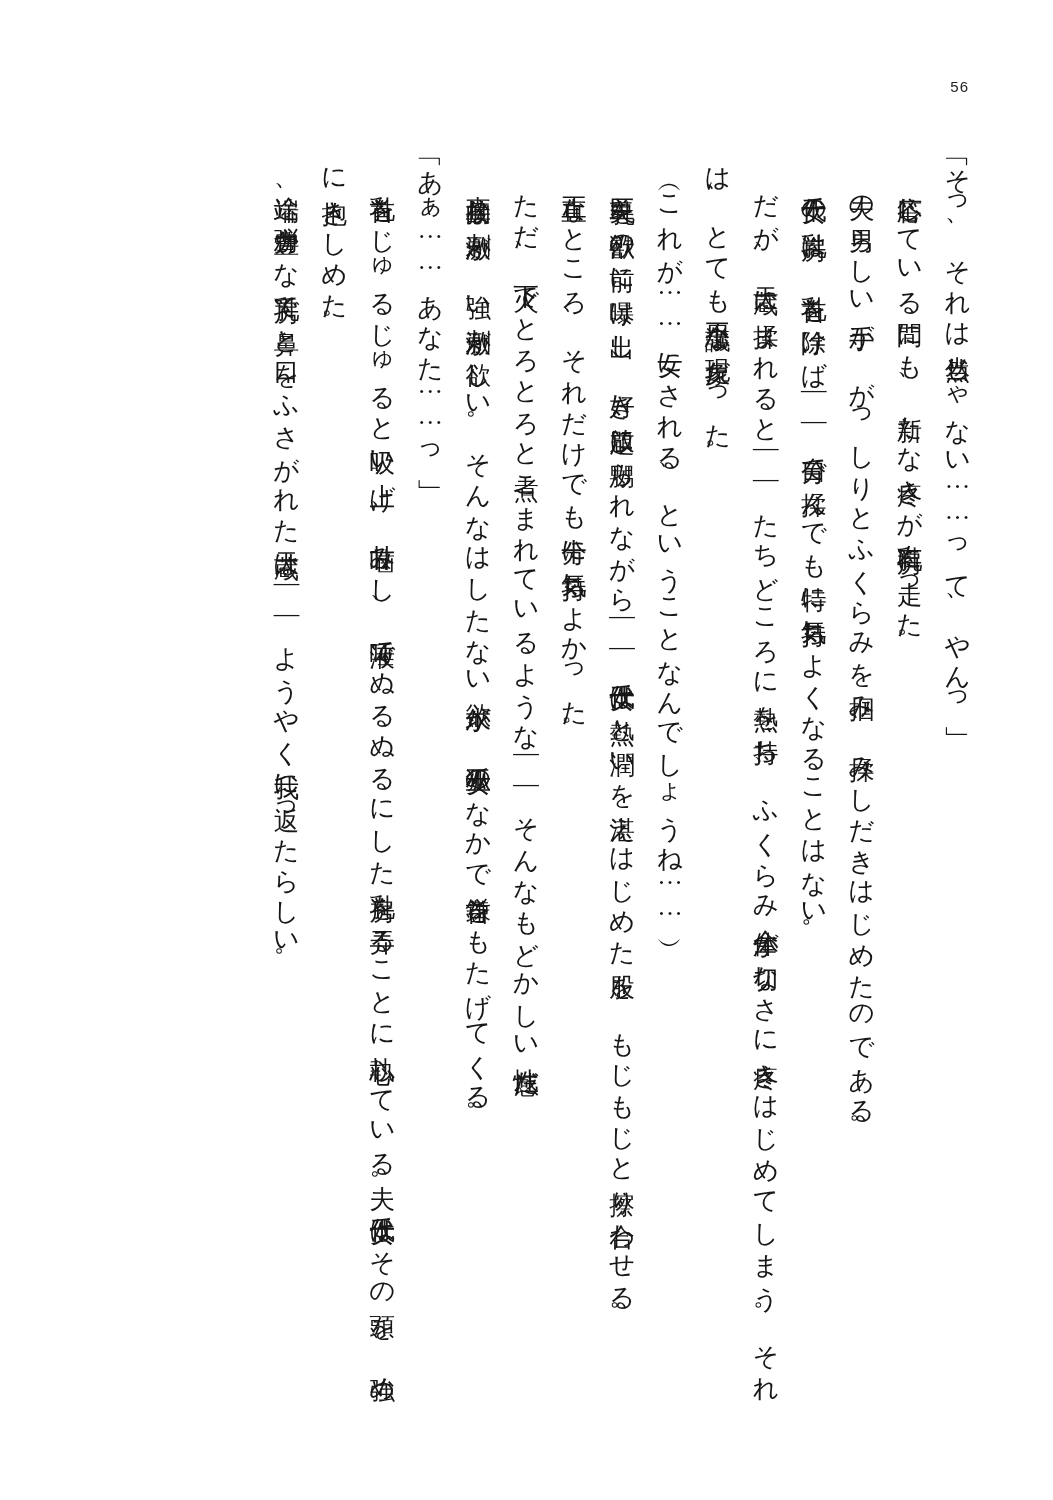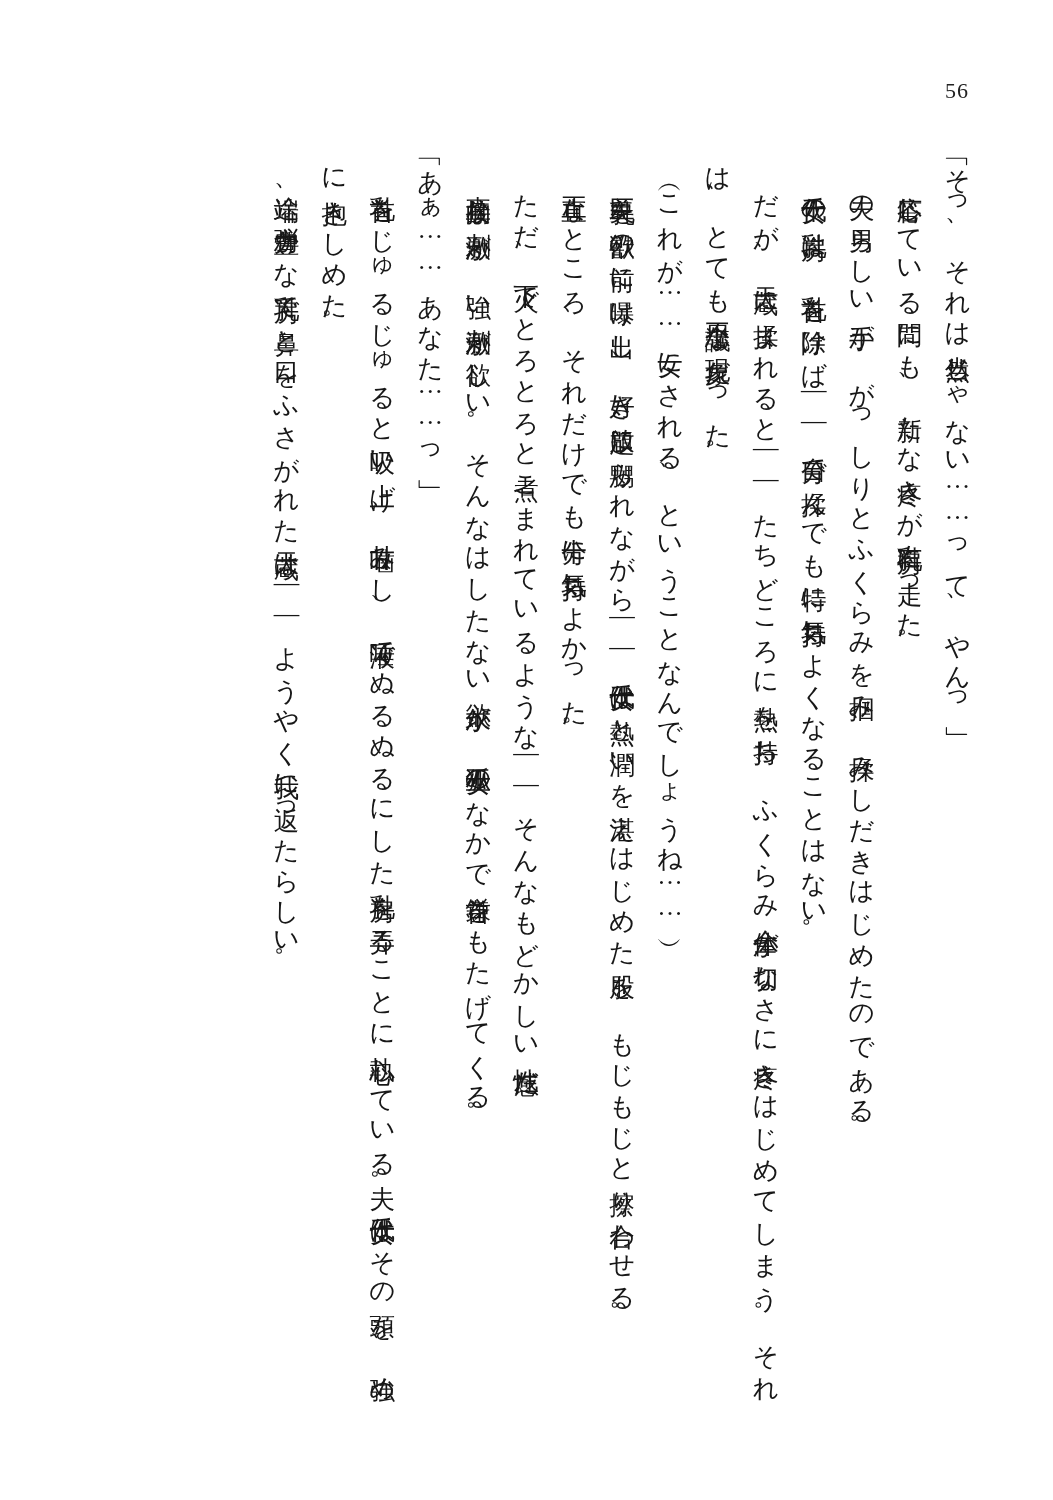--- a/index.html
+++ b/index.html
@@ -13,24 +13,24 @@
     height: 1500px;
     background: #ffffff;
     overflow: hidden;
     font-family: "Liberation Serif", "DejaVu Serif", serif;
     color: #1a1a1a;
   }
   .page-number {
     position: absolute;
     top: 78px;
     right: 84px;
-    font-size: 22px;
+    font-size: 15px;
     letter-spacing: 1px;
     color: #222;
-    font-family: Liberation Serif, serif;
+    font-family: Liberation Sans, sans-serif;
   }
   .body-text {
     position: absolute;
     top: 150px;
     right: 72px;
     left: 110px;
     bottom: 110px;
     writing-mode: vertical-rl;
     text-orientation: upright;
     font-size: 25.5px;

